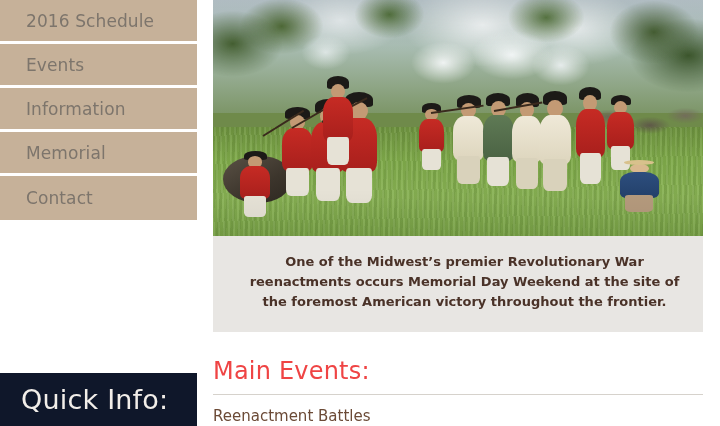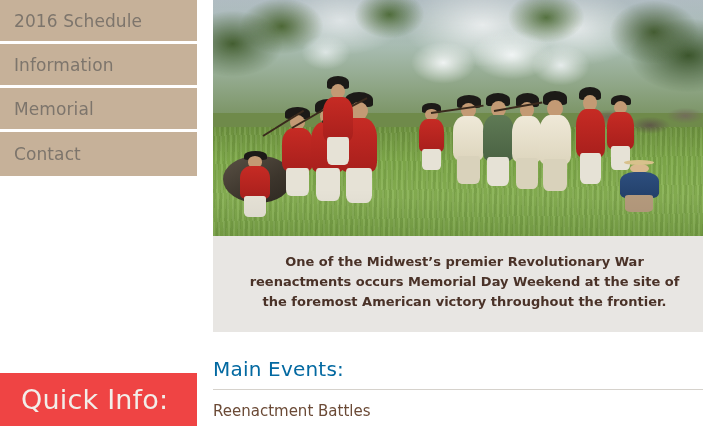--- a/index.html
+++ b/index.html
@@ -32,21 +32,21 @@
     width: 197px;
   }
 
   .nav-item {
     width: 197px;
     height: 44px;
     background: #c6b199;
     border-bottom: 3px solid #ffffff;
     display: flex;
     align-items: center;
-    padding-left: 14px;
+    padding-left: 26px;
     cursor: pointer;
   }
 
   .nav-item:last-child {
     border-bottom: none;
   }
 
   .nav-label {
     font-family: "DejaVu Sans", sans-serif;
     font-size: 17px;
@@ -55,21 +55,21 @@
     letter-spacing: 0.1px;
     white-space: nowrap;
   }
 
   #quick-info-box {
     position: absolute;
     left: 0;
     top: 373px;
     width: 197px;
     height: 53px;
-    background: #ef4444;
+    background: #0f172a;
     display: flex;
     align-items: center;
     padding-left: 21px;
   }
 
   #quick-info-label {
     font-family: "DejaVu Sans", sans-serif;
     font-size: 27px;
     font-weight: 400;
     color: #f2eee9;
@@ -226,23 +226,23 @@
     color: #4a3228;
   }
 
   #main-events-section {
     margin-top: 26px;
     width: 490px;
   }
 
   #main-events-title {
     font-family: "DejaVu Sans", sans-serif;
-    font-size: 20px;
+    font-size: 24px;
     font-weight: 400;
-    color: #0369a1;
+    color: #ef4444;
     letter-spacing: 0.2px;
     line-height: 1.1;
   }
 
   #main-events-rule {
     margin-top: 9px;
     width: 490px;
     height: 1px;
     background: #d6d2cc;
     border: none;
@@ -263,20 +263,23 @@
 
 <div id="page">
 
   <nav id="sidebar">
 
     <div class="nav-item">
       <span class="nav-label">2016 Schedule</span>
     </div>
 
 
+    <div class="nav-item">
+      <span class="nav-label">Events</span>
+    </div>
 
 
     <div class="nav-item">
       <span class="nav-label">Information</span>
     </div>
 
 
     <div class="nav-item">
       <span class="nav-label">Memorial</span>
     </div>

